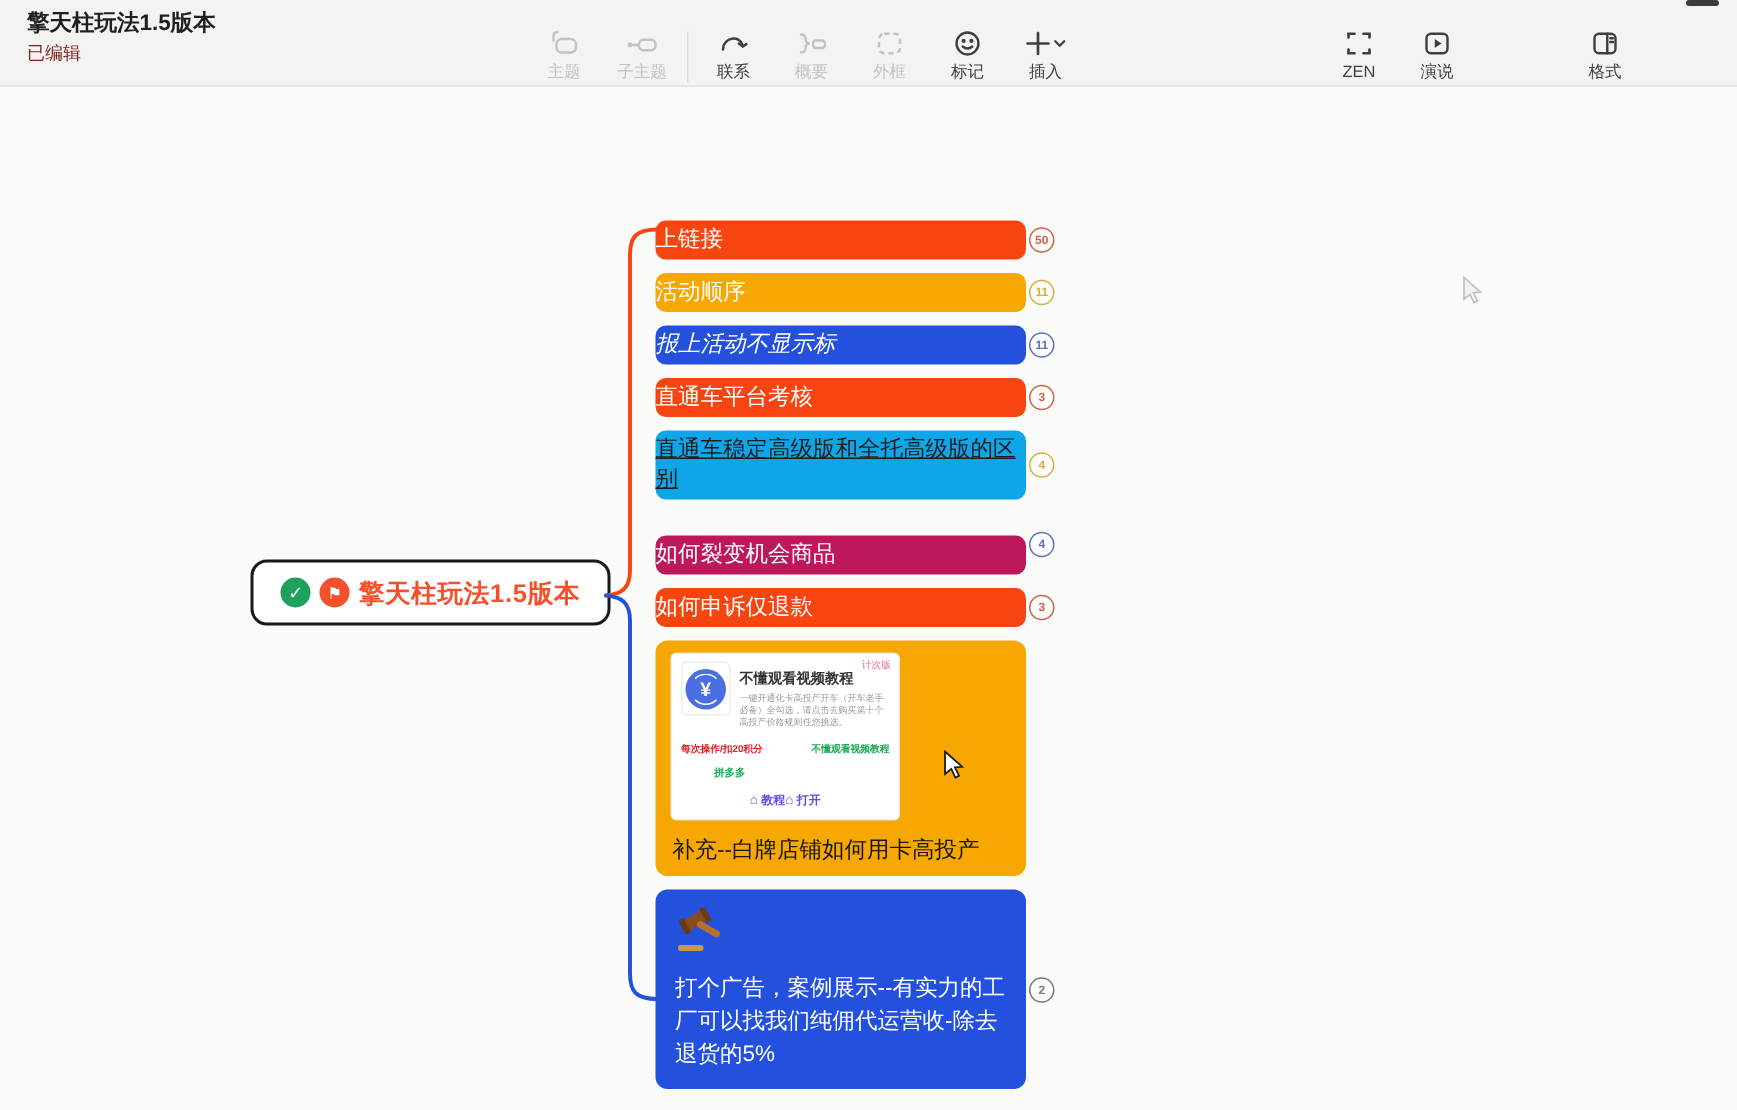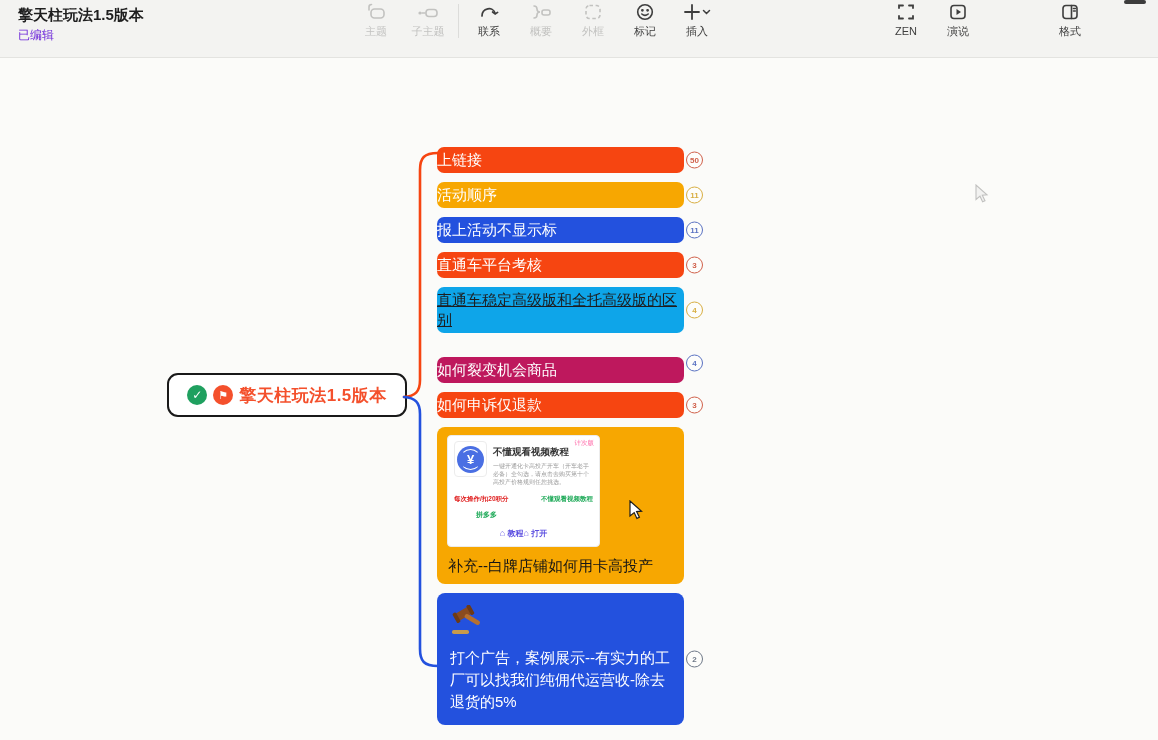--- a/index.html
+++ b/index.html
@@ -1,21 +1,21 @@
 <!DOCTYPE html>
 <html><head>
 <meta charset="utf-8">
 <style>
   html,body{margin:0;padding:0;width:1158px;height:740px;overflow:hidden;
     font-family:"Liberation Sans","DejaVu Sans",sans-serif;background:#fbfbf9;}
   .header{position:absolute;left:0;top:0;width:1158px;height:57px;background:#f3f3f1;
     border-bottom:1px solid #e3e3e0;}
   .doc-title{position:absolute;left:18px;top:6px;font-size:15px;font-weight:bold;color:#1f1f1f;}
-  .doc-status{position:absolute;left:18px;top:27px;font-size:12px;color:#6d28d9;}
-  .toolgroup{position:absolute;top:0;display:flex;align-items:flex-start;}
+  .doc-status{position:absolute;left:18px;top:27px;font-size:12px;color:#7f1d1d;}
+  .toolgroup{position:absolute;top:17px;display:flex;align-items:flex-start;}
   .toolgroup.center{left:350px;}
   .toolgroup.right{left:880px;}
   .tool{width:52px;display:flex;flex-direction:column;align-items:center;gap:1px;cursor:default;}
   .tool .ticon{height:24px;display:flex;align-items:center;justify-content:center;}
   .tool .tlabel{font-size:11px;line-height:13px;}
   .tool.enabled{color:#3e3e3e;}
   .tool.disabled{color:#c2c2c0;}
   .vsep{width:1px;height:34px;background:#dcdcda;margin:4px 4px 0 4px;}
   .win-dash{position:absolute;left:1124px;top:0;width:22px;height:4px;background:#3c3c3c;border-radius:2px;}
 
@@ -194,21 +194,21 @@
     </div>
 
     <div class="row">
       <div class="node" style="background-color: rgb(247, 167, 1); color: rgb(255, 255, 255);">
         <span>活动顺序</span>
       </div>
       <span class="badge" style="color: rgb(216, 174, 66); border-color: rgb(216, 174, 66);">11</span>
     </div>
 
     <div class="row">
-      <div class="node" style="background-color: rgb(35, 81, 222); color: rgb(255, 255, 255);">
+      <div class="node" style="background-color: rgb(35, 81, 222); color: rgb(255, 255, 255); font-style: italic;">
         <span>报上活动不显示标</span>
       </div>
       <span class="badge" style="color: rgb(90, 114, 194); border-color: rgb(90, 114, 194);">11</span>
     </div>
 
     <div class="row">
       <div class="node" style="background-color: rgb(246, 69, 17); color: rgb(255, 255, 255);">
         <span>直通车平台考核</span>
       </div>
       <span class="badge" style="color: rgb(208, 96, 74); border-color: rgb(208, 96, 74);">3</span>

